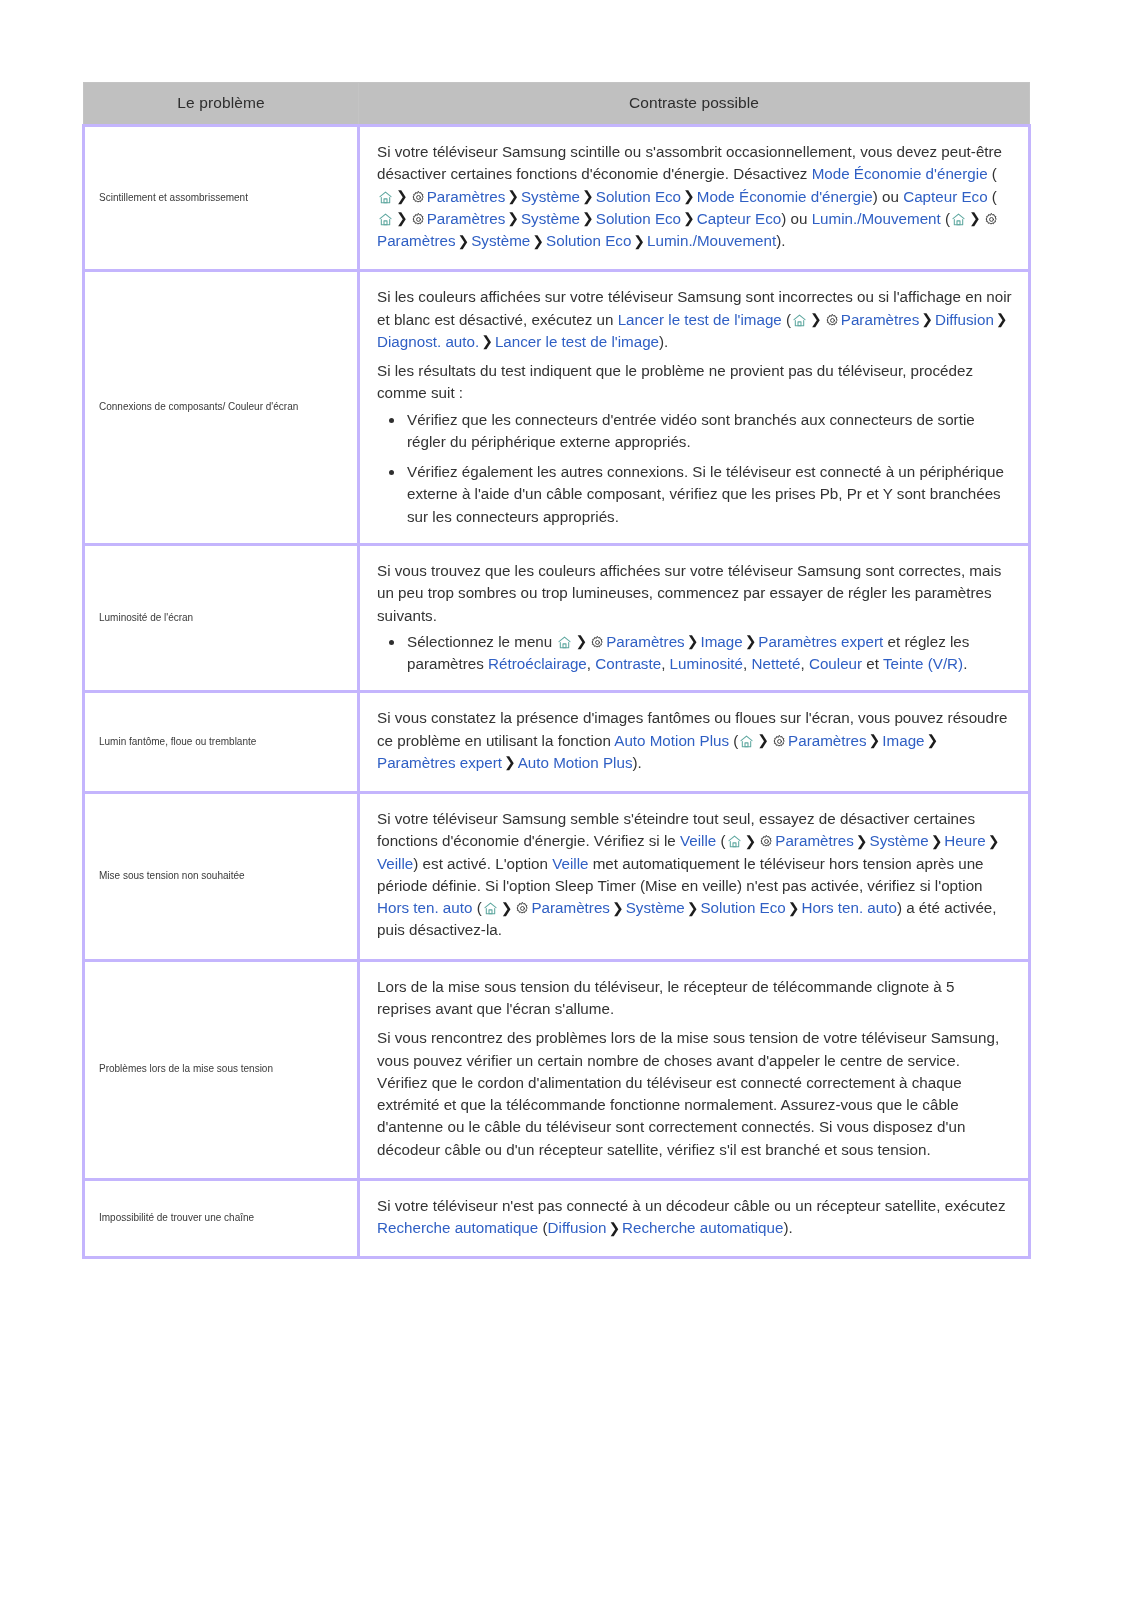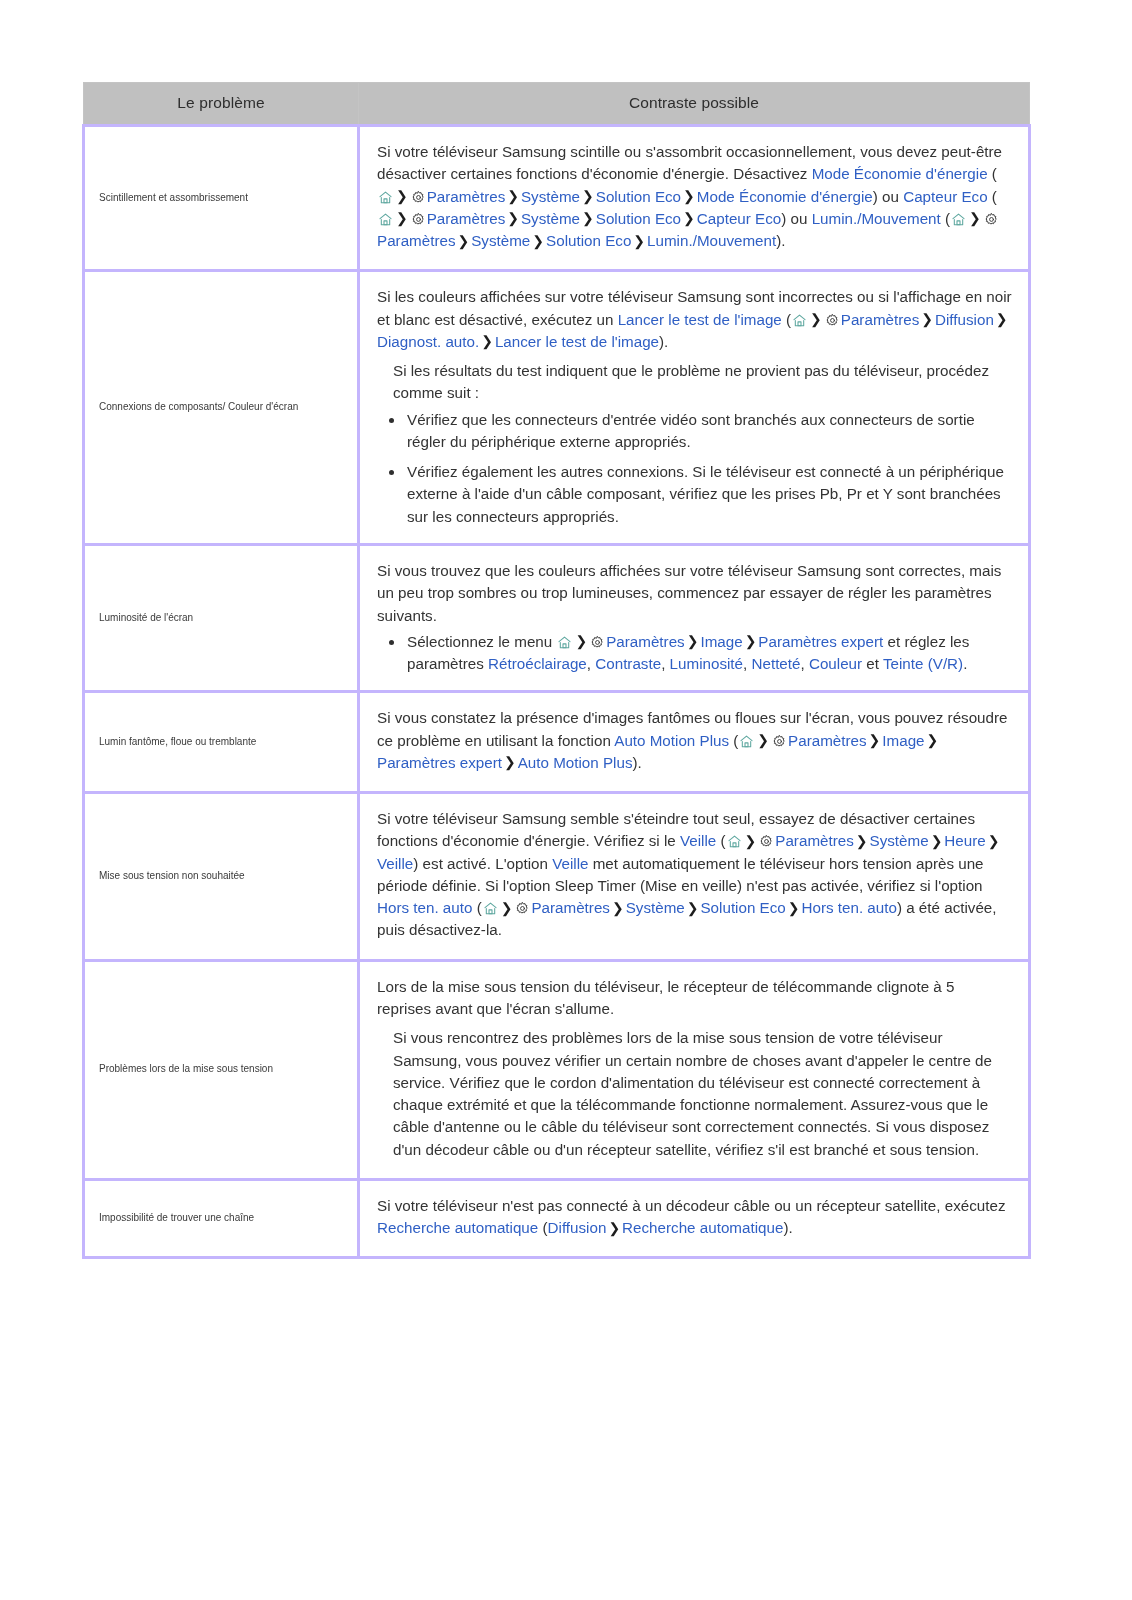--- a/index.html
+++ b/index.html
@@ -69,21 +69,20 @@
     font-size: 15.2px;
     line-height: 1.465;
     color: #333333;
   }
 
   td.solution p {
     margin: 0 0 2px 0;
   }
   td.solution p + p {
     margin-top: 7px;
-    margin-left: 16px;
   }
 
   td.solution ul {
     margin: 4px 0 0 0;
     padding: 0 0 0 26px;
     list-style: none;
   }
   td.solution ul li {
     position: relative;
     margin: 0 0 8px 0;

